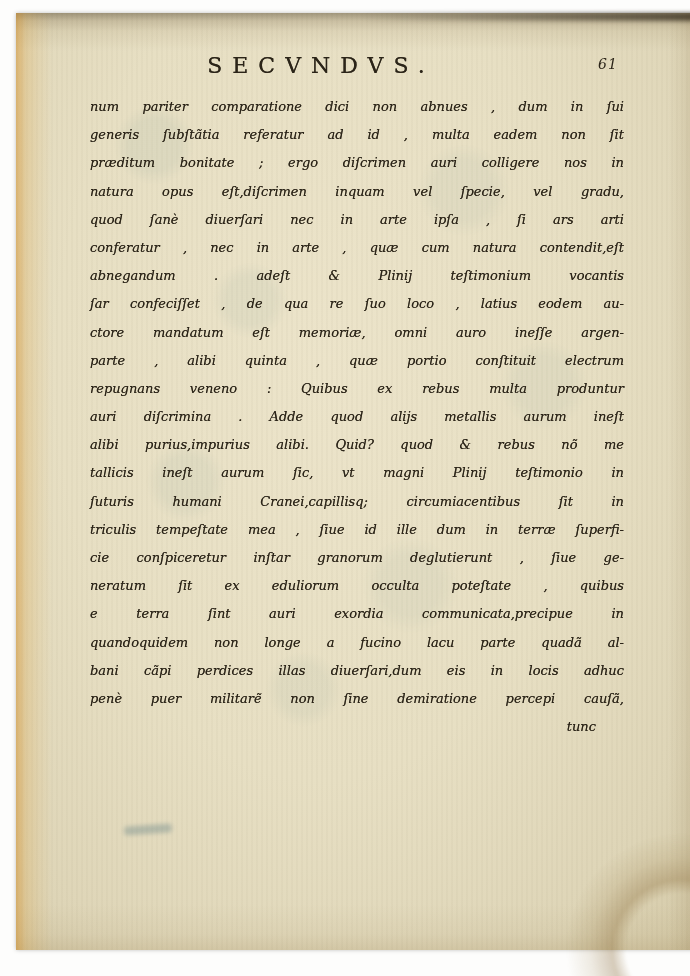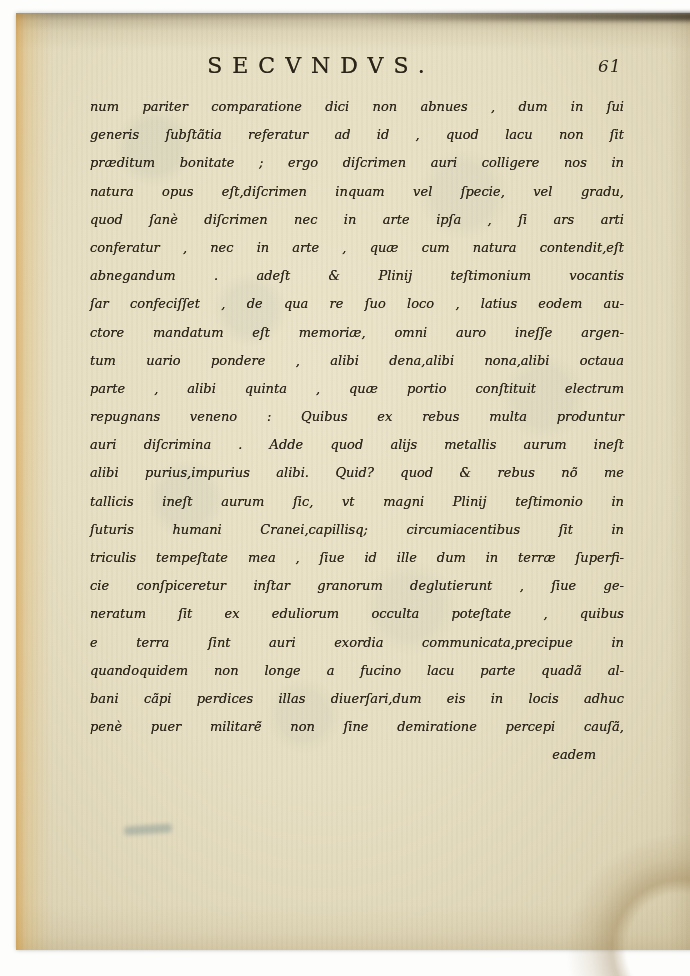--- a/index.html
+++ b/index.html
@@ -40,21 +40,21 @@
     filter:blur(1px);
   }
   .running-head{position:absolute;left:74px;top:40px;width:534px;height:30px;color:#2b2418;}
   .head-title{
     display:block;text-align:center;padding-right:72px;
     font-size:22px;font-style:normal;letter-spacing:10px;
     text-shadow:0 0 0.6px rgba(43,36,24,0.8);
   }
   .head-page{
     position:absolute;left:508px;top:3px;
-    font-size:17px;font-style:italic;letter-spacing:1px;
+    font-size:14px;font-style:italic;letter-spacing:1px;
   }
   .textblock{
     position:absolute;left:74px;top:80px;width:534px;
     color:#2b2418;
     font-style:italic;font-size:13px;
     text-shadow:0 0 0.5px rgba(43,36,24,0.75);
     background:
       radial-gradient(circle at 12% 8%,  rgba(120,150,140,0.10) 0 26px, rgba(0,0,0,0) 40px),
       radial-gradient(circle at 70% 15%, rgba(120,150,140,0.08) 0 30px, rgba(0,0,0,0) 46px),
       radial-gradient(circle at 30% 32%, rgba(120,150,140,0.09) 0 24px, rgba(0,0,0,0) 38px),
@@ -84,42 +84,41 @@
     <div class="top-shadow"></div>
     <div class="corner-stain"></div>
 
     <header class="running-head">
       <span class="head-title">SECVNDVS.</span>
       <span class="head-page">61</span>
     </header>
 
     <main class="textblock">
       <div class="line">num pariter comparatione dici non abnues , dum in ſui</div>
-      <div class="line">generis ſubſtãtia referatur ad id , quod lacu non ſit</div>
+      <div class="line">generis ſubſtãtia referatur ad id , multa eadem non ſit</div>
       <div class="line">præditum bonitate ; ergo diſcrimen auri colligere nos in</div>
       <div class="line">natura opus eſt,diſcrimen inquam vel ſpecie, vel gradu,</div>
-      <div class="line">quod ſanè diſcrimen nec in arte ipſa , ſi ars arti</div>
+      <div class="line">quod ſanè diuerſari nec in arte ipſa , ſi ars arti</div>
       <div class="line">conferatur , nec in arte , quæ cum natura contendit,eſt</div>
       <div class="line">abnegandum . adeſt &amp; Plinij teſtimonium vocantis</div>
       <div class="line">ſar confeciſſet , de qua re ſuo loco , latius eodem au-</div>
       <div class="line">ctore mandatum eſt memoriæ, omni auro ineſſe argen-</div>
-      <div class="line">tum uario pondere , alibi dena,alibi nona,alibi octaua</div>
       <div class="line">parte , alibi quinta , quæ portio conſtituit electrum</div>
       <div class="line">repugnans veneno : Quibus ex rebus multa produntur</div>
       <div class="line">auri diſcrimina . Adde quod alijs metallis aurum ineſt</div>
       <div class="line">alibi purius,impurius alibi. Quid? quod &amp; rebus nõ me</div>
       <div class="line">tallicis ineſt aurum ſic, vt magni Plinij teſtimonio in</div>
       <div class="line">ſuturis humani Cranei,capillisq; circumiacentibus ſit in</div>
       <div class="line">triculis tempeſtate mea , ſiue id ille dum in terræ ſuperfi-</div>
       <div class="line">cie conſpiceretur inſtar granorum deglutierunt , ſiue ge-</div>
       <div class="line">neratum ſit ex eduliorum occulta poteſtate , quibus</div>
       <div class="line">e terra ſint auri exordia communicata,precipue in</div>
       <div class="line">quandoquidem non longe a fucino lacu parte quadã al-</div>
       <div class="line">bani cãpi perdices illas diuerſari,dum eis in locis adhuc</div>
       <div class="line">penè puer militarẽ non ſine demiratione percepi cauſã,</div>
       <div class="line catchword-line">
-        <span class="catchword">eadem</span>
+        <span class="catchword">tunc</span>
       </div>
     </main>
 
     <div class="smudge"></div>
   </div>
 </div>
 
 </body></html>

